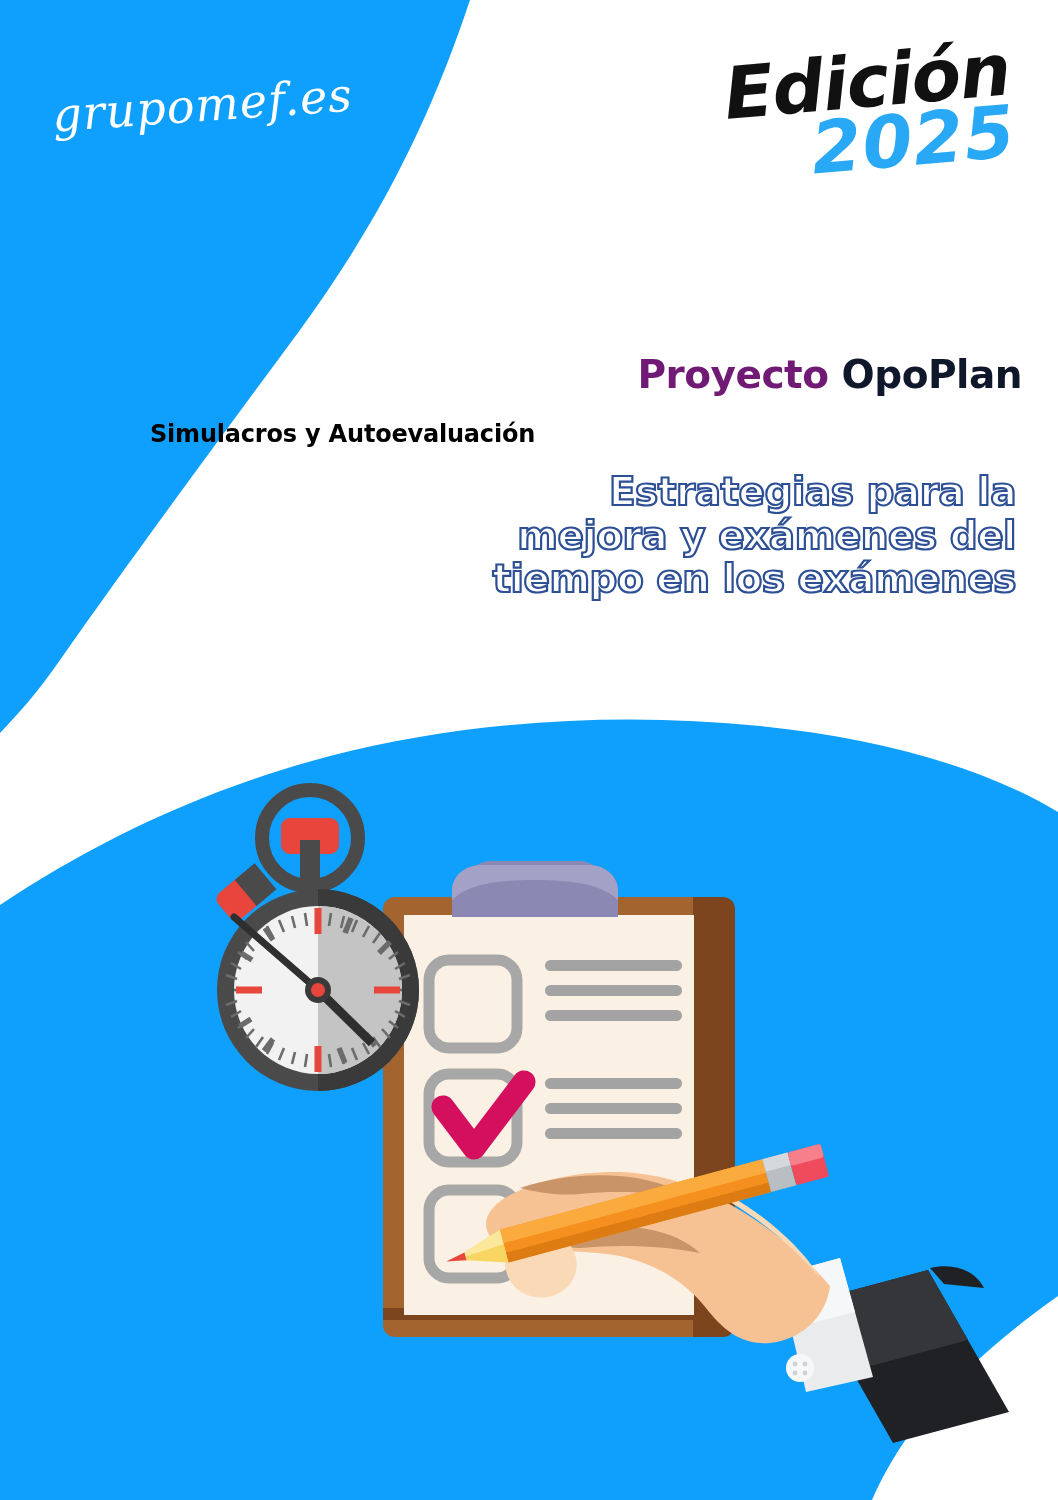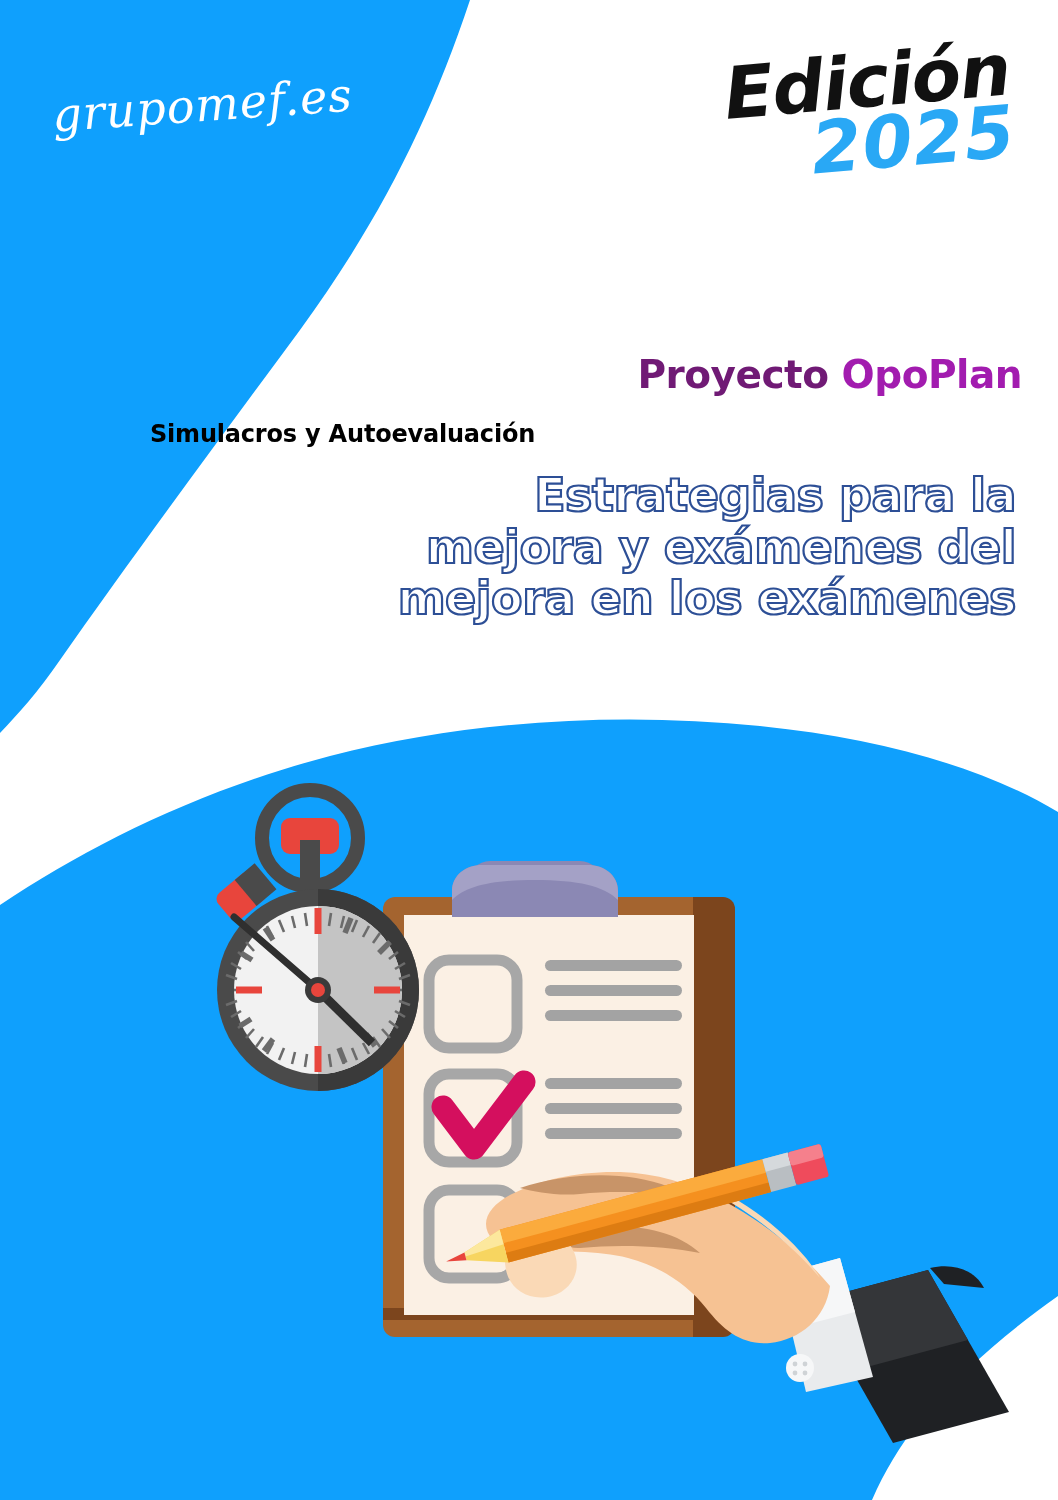--- a/index.html
+++ b/index.html
@@ -74,21 +74,21 @@
     right: 36px;
     top: 352px;
     text-align: right;
     font-family: "DejaVu Sans", sans-serif;
     font-weight: bold;
     font-size: 39px;
     letter-spacing: -0.5px;
     white-space: nowrap;
   }
   .project-word { color: #701a75; }
-  .project-brand { color: #a21caf; }
+  .project-brand { color: #0f172a; }
 
   
   .subtitle {
     position: absolute;
     left: 150px;
     top: 420px;
     font-family: "DejaVu Sans", sans-serif;
     font-weight: bold;
     font-size: 24px;
     color: #000000;
@@ -97,21 +97,21 @@
   }
   
   .main-title {
     position: absolute;
     left: 0;
     right: 42px;
     top: 470px;
     text-align: right;
     font-family: "DejaVu Sans", sans-serif;
     font-weight: bold;
-    font-size: 46px;
+    font-size: 39px;
     line-height: 1.12;
     color: #ffffff;
     -webkit-text-stroke: 2.2px #2d4f96;
     letter-spacing: -0.5px;
   }
   .main-title .tl { display: block; white-space: nowrap; }
 
   
   .illustration {
     position: absolute;
@@ -145,21 +145,21 @@
 
   <div class="project-line">
     <span class="project-word">Proyecto </span><span class="project-brand">OpoPlan</span>
   </div>
 
   <div class="subtitle">Simulacros y Autoevaluación</div>
 
   <div class="main-title">
     <span class="tl">Estrategias para la</span>
     <span class="tl">mejora y exámenes del</span>
-    <span class="tl">mejora en los exámenes</span>
+    <span class="tl">tiempo en los exámenes</span>
   </div>
 
   <svg class="illustration" viewBox="0 0 1058 1500">
 
     <g>
 
       <rect x="383" y="897" width="340" height="440" rx="12" fill="#a4642f"></rect>
 
       <path d="M693 897 h30 a12 12 0 0 1 12 12 v416 a12 12 0 0 1 -12 12 h-30 Z" fill="#7c451d"></path>
 

